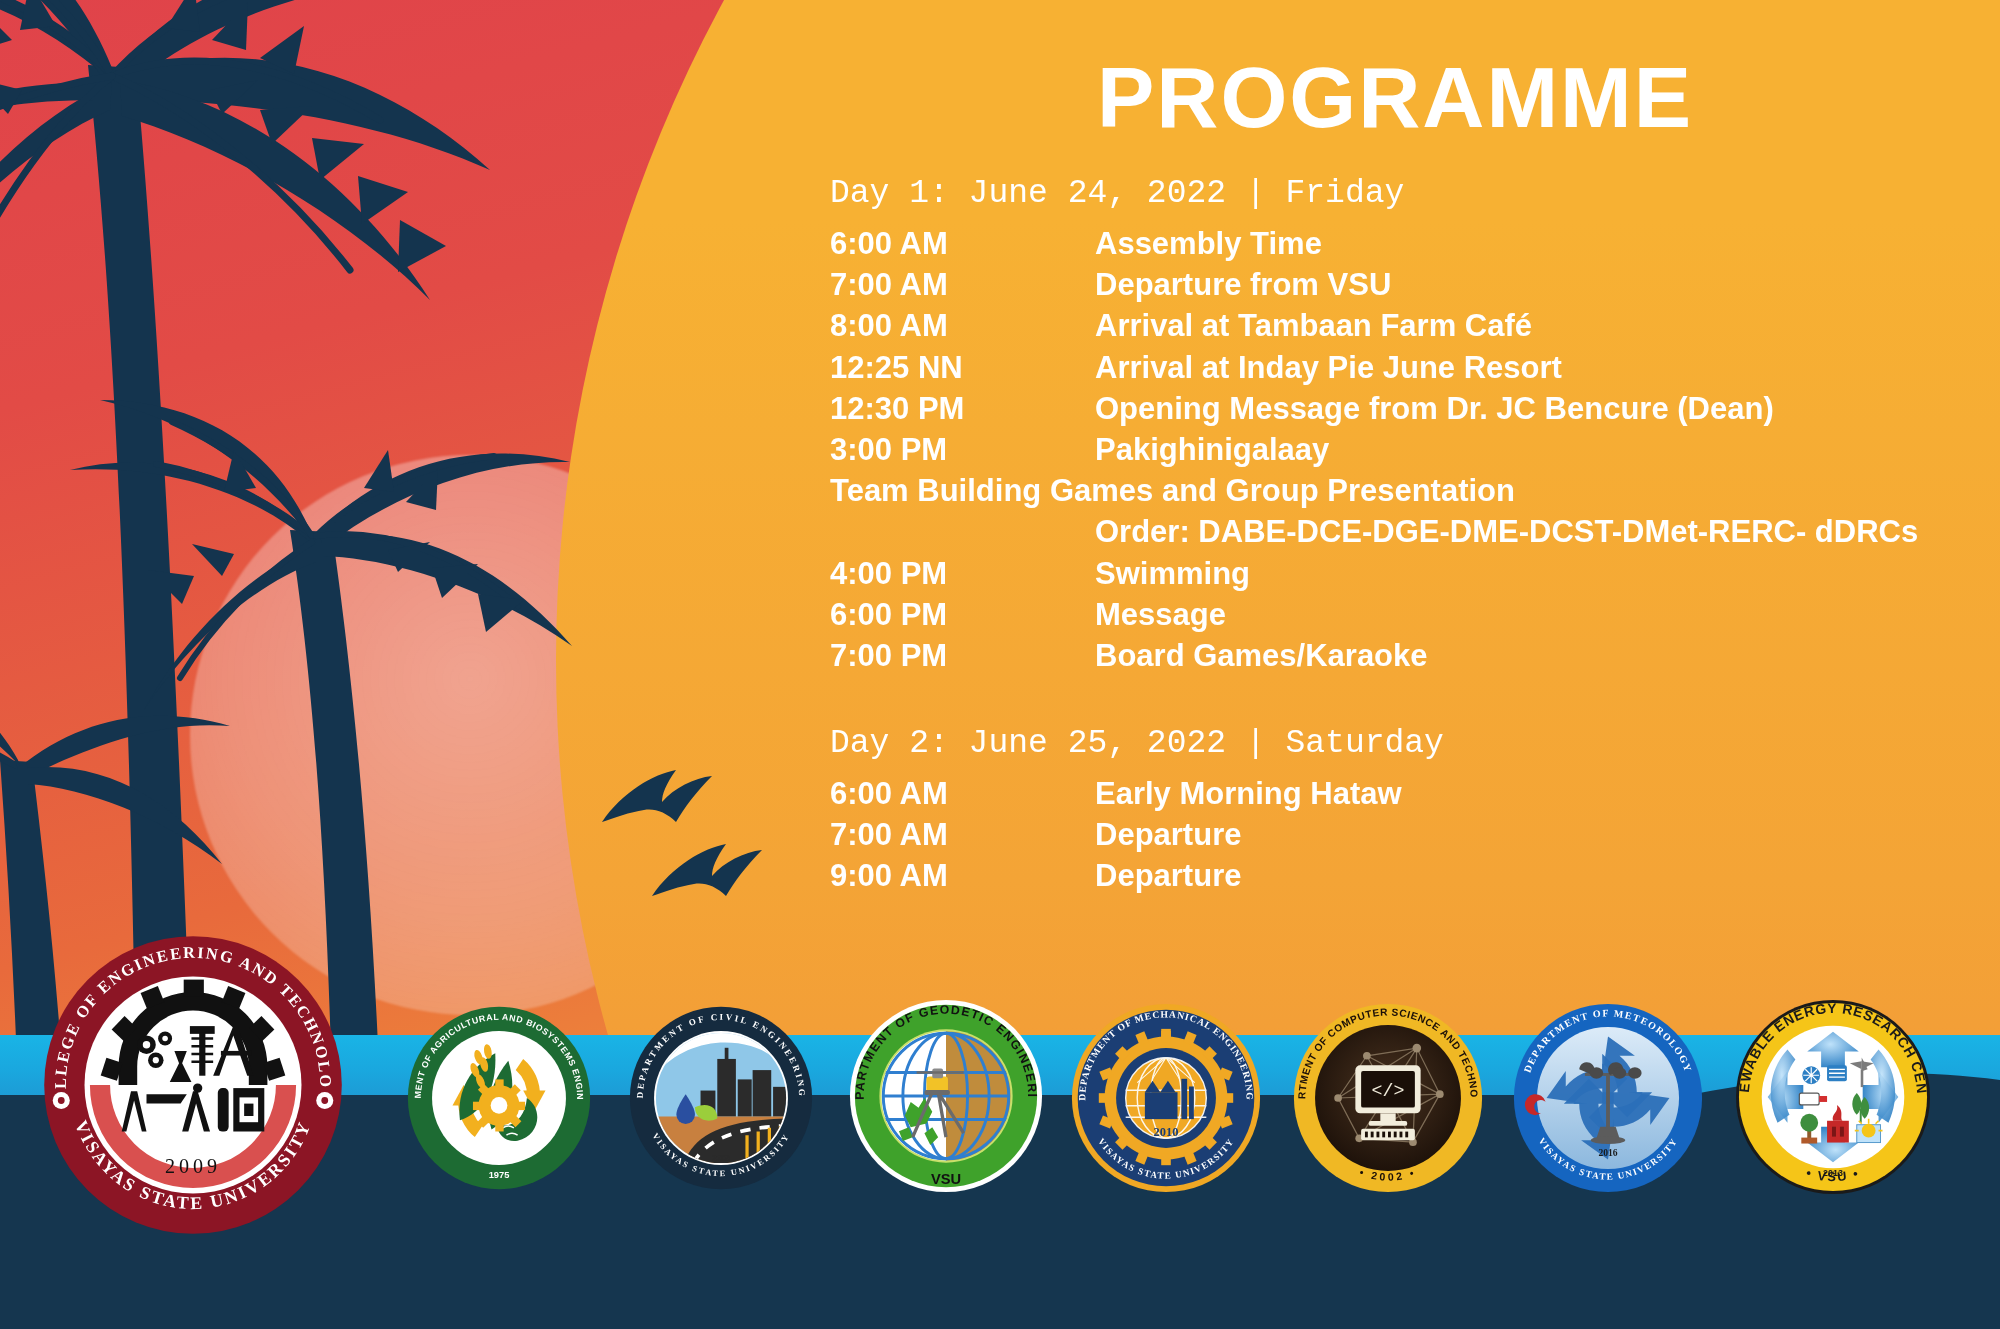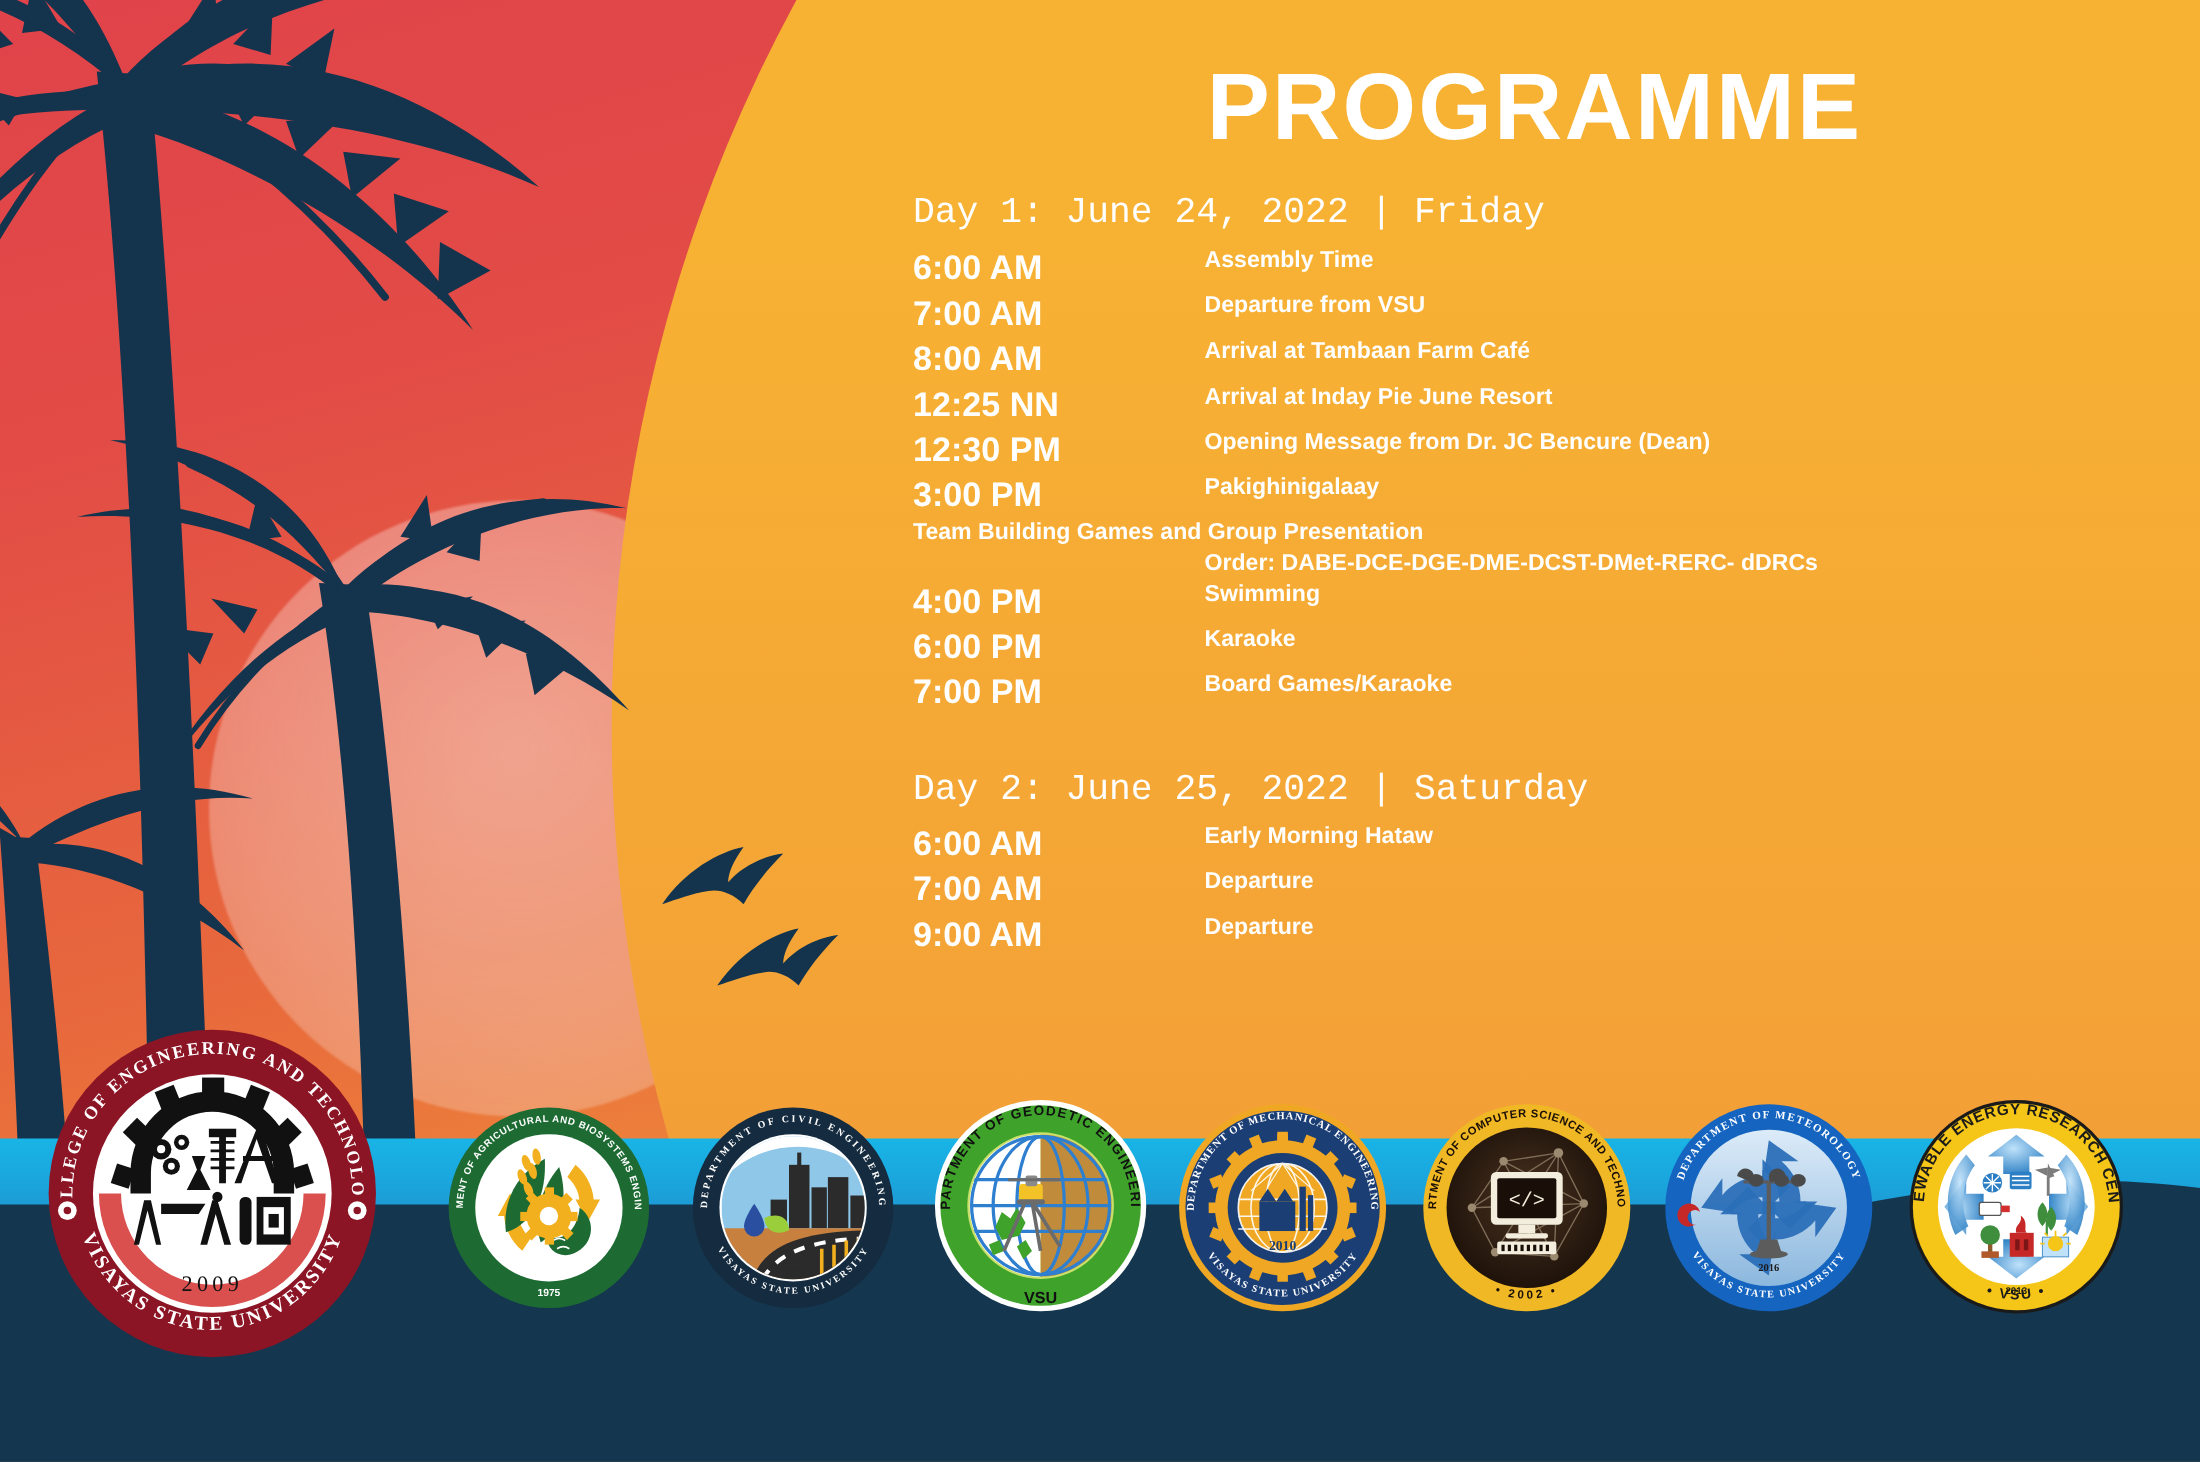--- a/index.html
+++ b/index.html
@@ -65,21 +65,21 @@
     line-height:1.05; text-align:center; margin-bottom:30px;
     color:#FFFFFF;
   }
   .day-head {
     font-size:33px; font-weight:400; line-height:1.35;
     margin-bottom:6px; white-space:nowrap;font-family:Liberation Mono, monospace;
   }
   .sched { display:block;font-weight:bold; }
   .row { display:flex; line-height:1.33; white-space:nowrap; }
   .time { width:265px; flex:0 0 265px; font-size:31px; }
-  .act  { font-size:21px; }
+  .act  { font-size:31px; }
   .row.cont .time { visibility:hidden; }
   .gap { height:46px; }
 
   
   .logos { position:absolute; left:0; top:940px; width:2000px; height:389px; }
   .logo { position:absolute; border-radius:50%; }
   .logo svg { display:block; width:100%; height:100%; }
 </style>
 </head>
 <body>
@@ -227,21 +227,21 @@
         <div class="row cont">
           <span class="time"></span>
           <span class="act">Order: DABE-DCE-DGE-DME-DCST-DMet-RERC- dDRCs</span>
         </div>
         <div class="row">
           <span class="time">4:00 PM</span>
           <span class="act">Swimming</span>
         </div>
         <div class="row">
           <span class="time">6:00 PM</span>
-          <span class="act">Karaoke</span>
+          <span class="act">Message</span>
         </div>
         <div class="row">
           <span class="time">7:00 PM</span>
           <span class="act">Board Games/Karaoke</span>
         </div>
       </div>
     </div>
 
     <div class="gap"></div>
 

